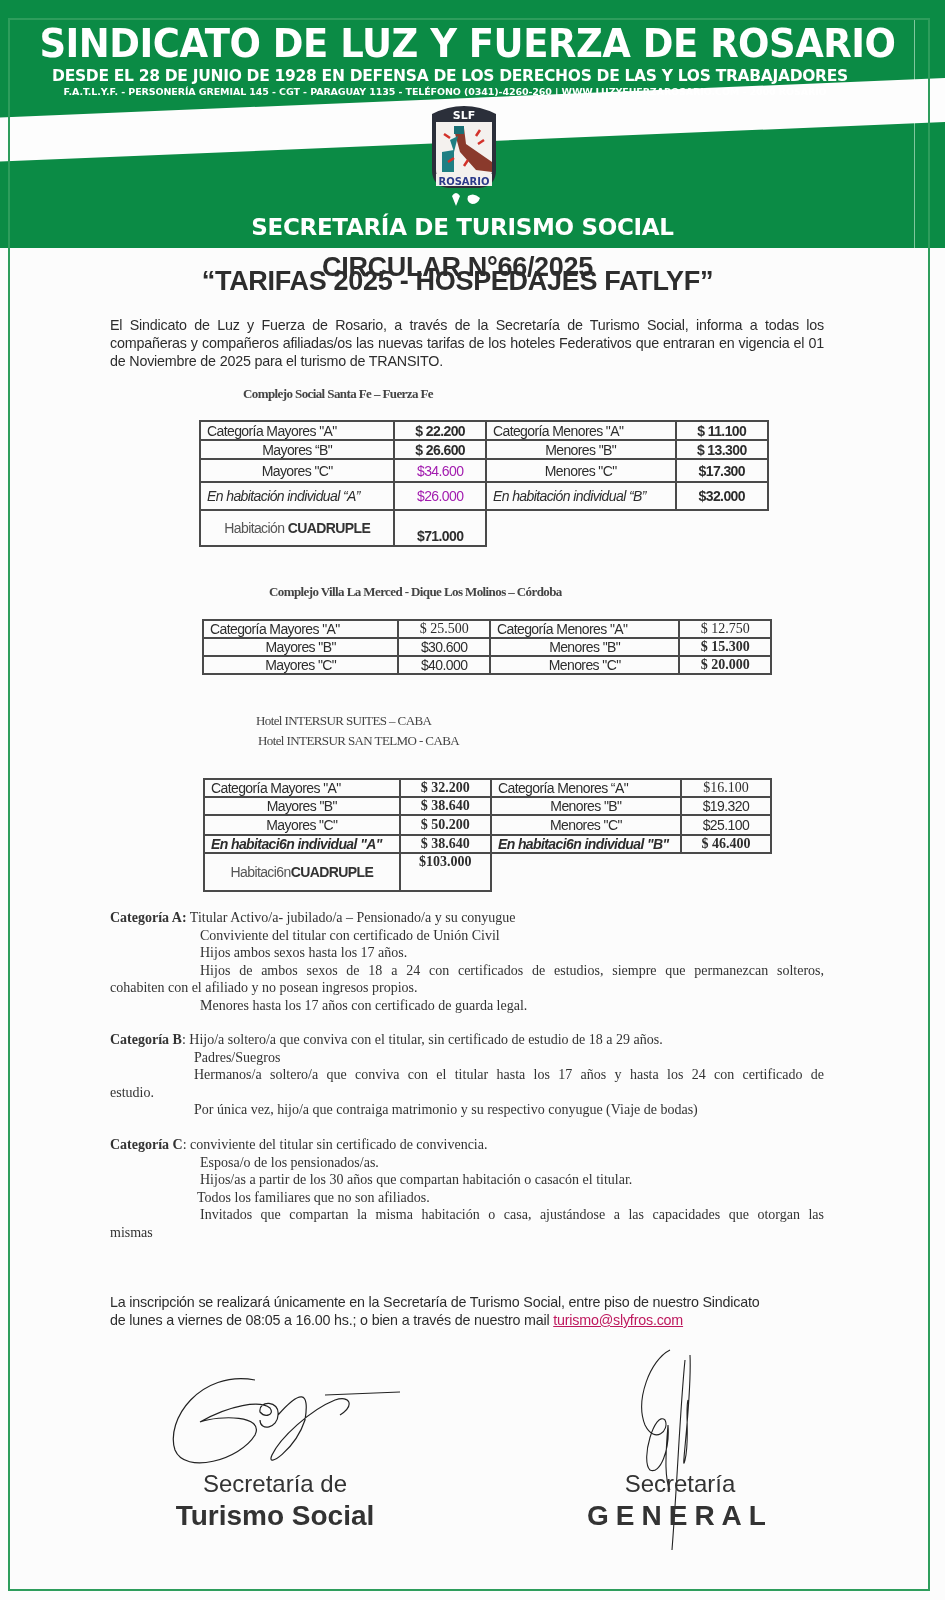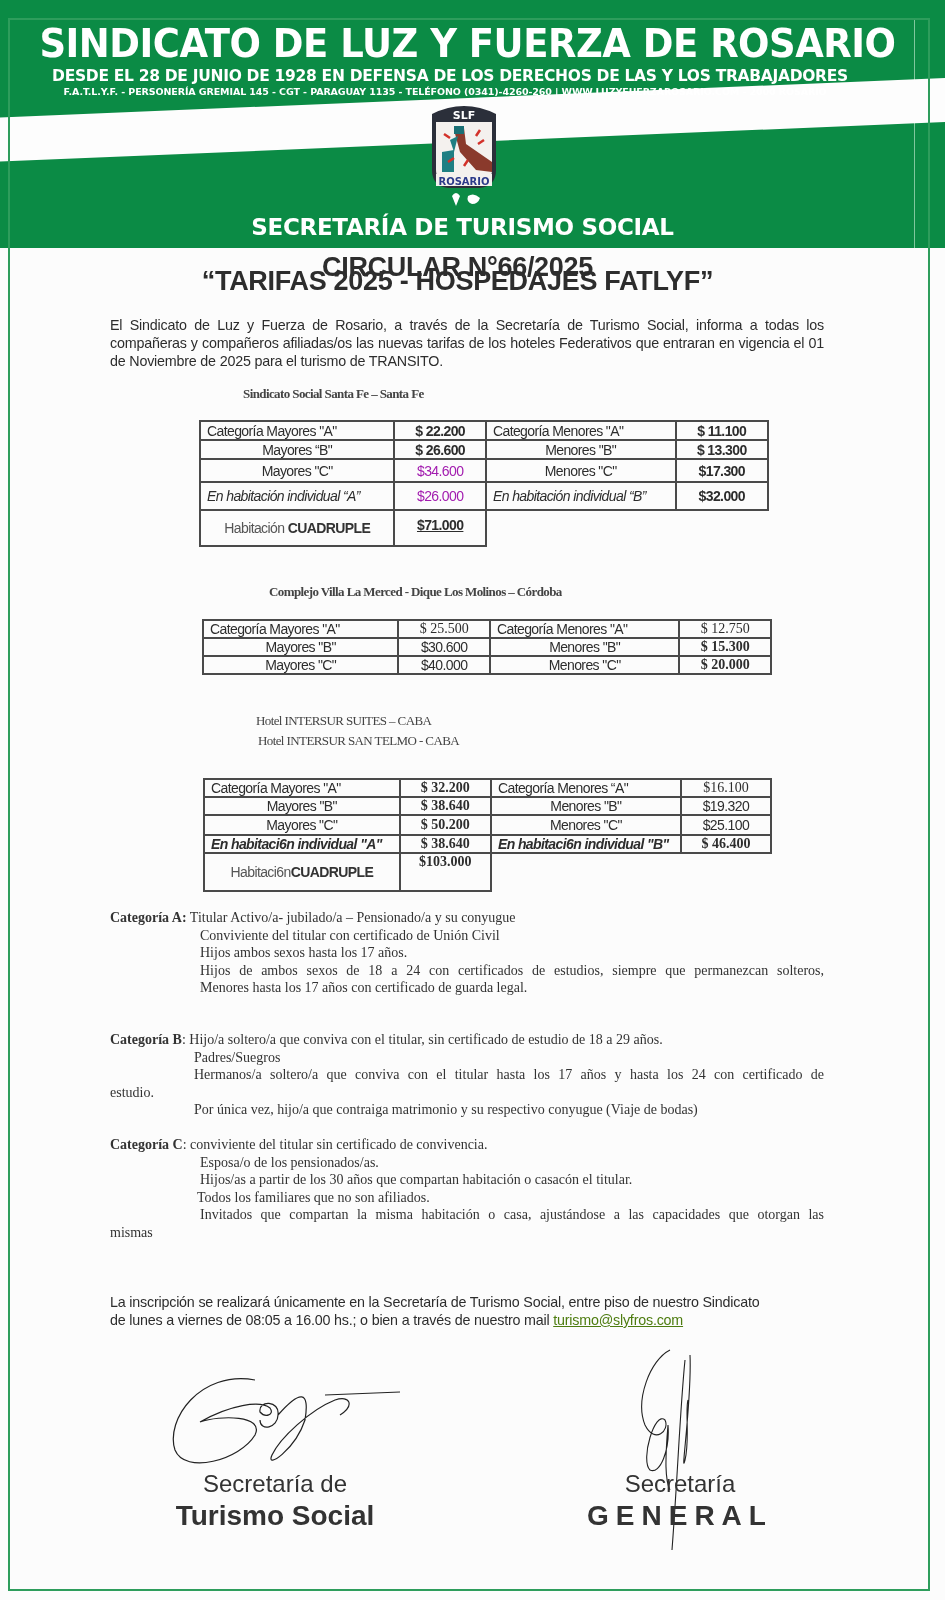--- a/index.html
+++ b/index.html
@@ -71,21 +71,21 @@
     font-size: 14px; line-height: 17.5px; color: #333; text-align: justify;
   }
   .cats .ind { display: block; padding-left: 90px; }
   .cats .ind2 { display: block; padding-left: 84px; }
   .cats .b { font-weight: bold; }
   .cats .line { display: block; }
   .footer-text {
     position: absolute; left: 110px; width: 720px; top: 1293px; font-size: 14.3px; line-height: 18px; color: #2d2d2d;
     letter-spacing: -0.2px;
   }
-  .footer-text a { color: #4d7c0f; text-decoration: underline; }
+  .footer-text a { color: #be185d; text-decoration: underline; }
   .sig-label {
     position: absolute; text-align: center; color: #333; font-family: "Liberation Sans", sans-serif;
   }
   .sig-label .l1 { font-size: 24px; display: block; }
   .sig-label .l2 { font-size: 28px; font-weight: bold; display: block; margin-top: 2px; }
   .sig-label.gen .l2 { letter-spacing: 7px; }
   .sig { position: absolute; }
 </style>
 </head>
 <body>
@@ -114,21 +114,21 @@
 
   <div class="h-secretaria">SECRETARÍA DE TURISMO SOCIAL</div>
 </div>
 
 <div class="frame"></div>
 
 <div class="circ-title">CIRCULAR N°66/2025</div>
 <div class="circ-title circ-subtitle">“TARIFAS 2025 - HOSPEDAJES FATLYF”</div>
 <div class="intro">El Sindicato de Luz y Fuerza de Rosario, a través de la Secretaría de Turismo Social, informa a todas los compañeras y compañeros afiliadas/os las nuevas tarifas de los hoteles Federativos que entraran en vigencia el 01 de Noviembre de  2025 para el turismo de TRANSITO.</div>
 
-<div class="venue bold" style="left:243px; top:386px;">Sindicato Social Santa Fe – Santa Fe</div>
+<div class="venue bold" style="left:243px; top:386px;">Complejo Social Santa Fe – Fuerza Fe</div>
 <table class="rates" style="left:199px; top:420px; width:570px;">
   <colgroup>
       <col style="width:195px">
       <col style="width:92px">
       <col style="width:190px">
       <col style="width:93px">
     </colgroup>
   <tbody>
       <tr style="height:19px">
     <td class="lbl">Categoría Mayores "A"</td>
@@ -149,21 +149,21 @@
     <td class="val b">$17.300</td>
   </tr>
   <tr style="height:28px">
     <td class="lbl it">En habitación individual “A”</td>
     <td class="val light">$26.000</td>
     <td class="lbl it">En habitación individual “B”</td>
     <td class="val b">$32.000</td>
   </tr>
   <tr style="height:36px">
     <td class="lbl center" style="color:#555"><span>Habitación </span><b style="color:#333">CUADRUPLE</b></td>
-    <td class="val b" style="vertical-align:top; padding-top:6px;text-decoration:underline;">$71.000</td>
+    <td class="val b" style="vertical-align:top; padding-top:17px;">$71.000</td>
     <td class="noborder" style="border-left:2px solid #4a4a4a; border-top:2px solid #4a4a4a;"></td>
     <td class="noborder" style="border-top:2px solid #4a4a4a;"></td>
   </tr>
 </tbody>
   </table>
 
 <div class="venue bold" style="left:269px; top:584px;">Complejo Villa La Merced -   Dique Los Molinos –   Córdoba</div>
 <table class="rates" style="left:202px; top:619px; width:570px;">
   <colgroup>
       <col style="width:196px">
@@ -234,20 +234,21 @@
     <td class="noborder" style="border-top:2px solid #4a4a4a;"></td>
   </tr>
 </tbody>
   </table>
 
 <div class="cats" style="top:909px;">
   <span class="line"><span class="b">Categoría A:</span><span> Titular Activo/a- jubilado/a – Pensionado/a y su conyugue</span></span>
   <span class="ind">Conviviente del titular con certificado de Unión Civil</span>
   <span class="ind">Hijos ambos sexos hasta los 17 años.</span>
   <span class="ind" style="text-align:justify; text-align-last:justify;">Hijos de ambos sexos de 18 a 24 con certificados de estudios, siempre que permanezcan solteros,</span>
+  <span class="line">cohabiten con el afiliado y no posean ingresos propios.</span>
   <span class="ind">Menores hasta los 17 años con certificado de guarda legal.</span>
 </div>
 
 <div class="cats" style="top:1031px;">
   <span class="line"><span class="b">Categoría B</span><span>: Hijo/a soltero/a que conviva con el titular, sin certificado de estudio de 18 a 29 años.</span></span>
   <span class="ind2">Padres/Suegros</span>
   <span class="ind2" style="text-align:justify; text-align-last:justify;">Hermanos/a soltero/a que conviva con el titular hasta los 17 años y hasta los 24 con certificado de</span>
   <span class="line">estudio.</span>
   <span class="ind2">Por única vez, hijo/a que contraiga matrimonio y su respectivo conyugue (Viaje de bodas)</span>
 </div>

